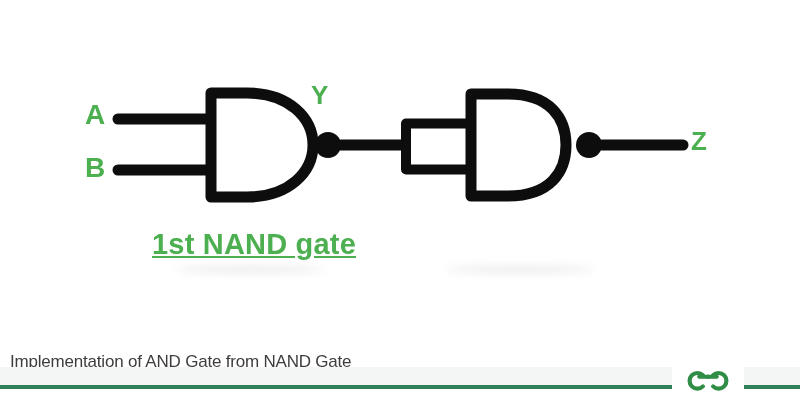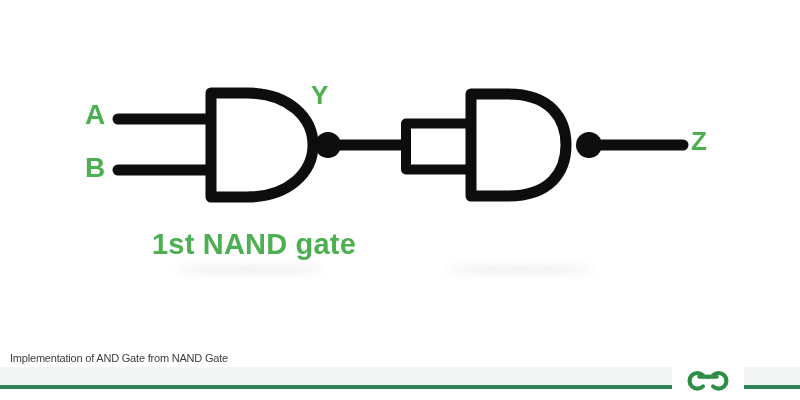--- a/index.html
+++ b/index.html
@@ -24,34 +24,35 @@
   .gate-caption{
     position:absolute;
     top:227px;
     width:212px;
     text-align:center;
     color:#4caf50;
     font-size:29px;
     font-weight:700;
     letter-spacing:0.2px;
     line-height:1.2;
+    text-decoration:underline;
   }
   .cap-1{left:148px;}
   .cap-2{left:414px;}
   .caption-shadow{
     position:absolute;
     top:266px;height:7px;border-radius:50%;
     background:#dcdcdc;filter:blur(4px);opacity:.55;
   }
   .shadow-1{left:175px;width:150px;}
   .shadow-2{left:445px;width:150px;}
   .footer-caption{
     position:absolute;
     left:10px;top:352px;
-    font-size:11px;
+    font-size:17px;
     letter-spacing:-0.2px;
     color:#3d3d3d;
   }
   .footer-band{
     position:absolute;
     left:0;top:367px;width:800px;height:18px;
     background:#f3f6f4;
   }
   .footer-divider{
     position:absolute;

